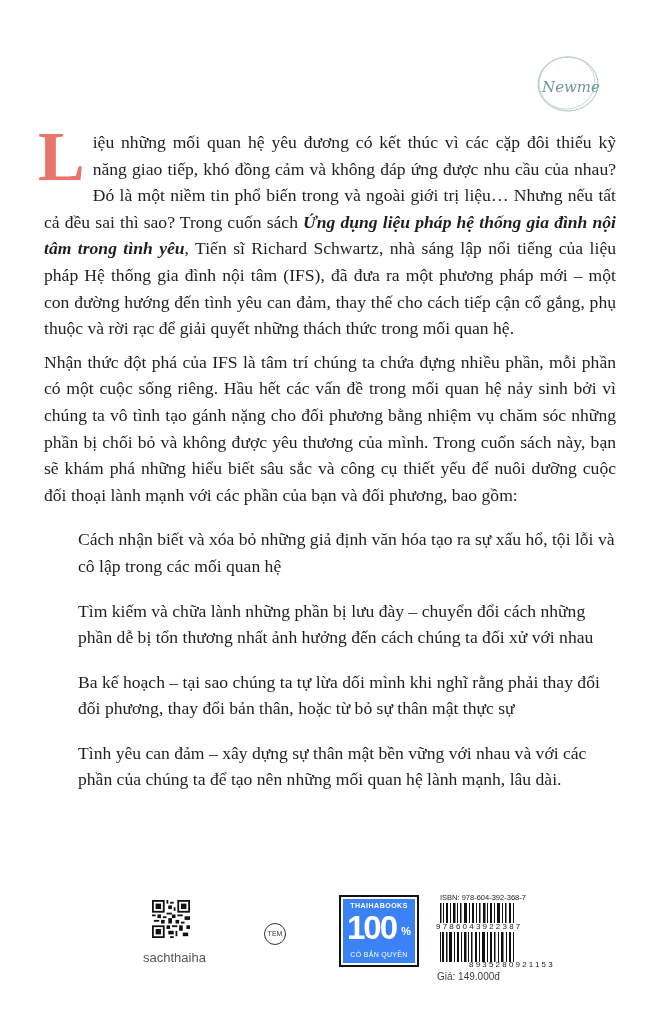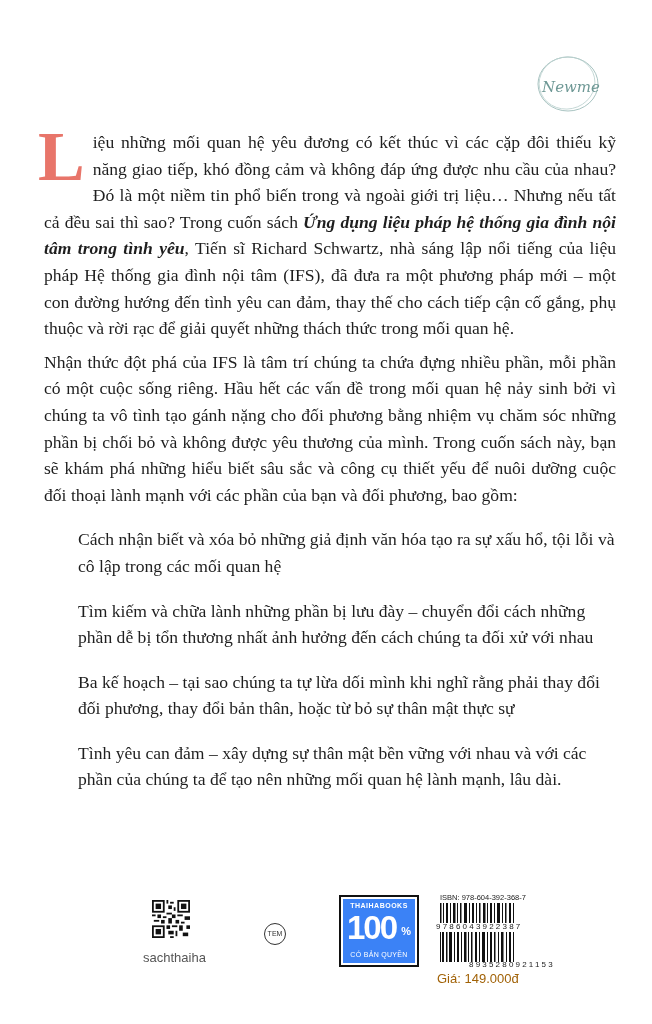--- a/index.html
+++ b/index.html
@@ -31,21 +31,21 @@
   .b-100 { position:absolute; top:11px; left:4px; color:#fff; font-family:"Liberation Sans", sans-serif; font-size:33px; font-weight:bold; letter-spacing:-2px; line-height:36px; }
   .b-pct { position:absolute; top:26px; right:4px; color:#fff; font-family:"Liberation Sans", sans-serif; font-size:11px; font-weight:bold; }
   .b-sub { position:absolute; bottom:5px; left:0; width:100%; text-align:center; color:#fff; font-family:"Liberation Sans", sans-serif; font-size:7px; letter-spacing:.3px; }
   .isbn-label { position:absolute; left:440px; top:-2px; font-family:"Liberation Sans", sans-serif; font-size:7.5px; color:#222; }
   .bar { position:absolute; left:438px; width:78px; }
   .bar1 { top:8px; height:20px; }
   .bar2 { top:37px; height:30px; }
   .num { position:absolute; left:436px; font-family:"Liberation Sans", sans-serif; font-size:8px; letter-spacing:2.2px; color:#222; }
   .num1 { top:11px;margin-top:16px; }
   .num2 { top:65px;margin-left:33px; }
-  .price { position:absolute; left:437px; top:76px; font-family:"Liberation Sans", sans-serif; font-size:13px; color:#a16207; }
+  .price { position:absolute; left:437px; top:76px; font-family:"Liberation Sans", sans-serif; font-size:10px; color:#404040; }
 </style>
 </head>
 <body>
 
 <div class="logo">
   <svg width="74" height="62" viewBox="0 0 74 62">
     <ellipse cx="36" cy="32" rx="30" ry="27" fill="none" stroke="#a9c4c2" stroke-width="1"></ellipse>
     <ellipse cx="35" cy="31" rx="28" ry="26" fill="none" stroke="#bcd2d0" stroke-width="0.8" transform="rotate(-12 35 31)"></ellipse>
     <text x="10" y="40" font-family="DejaVu Serif, serif" font-style="italic" font-size="15" fill="#6e9895">Newme</text>
   </svg>

